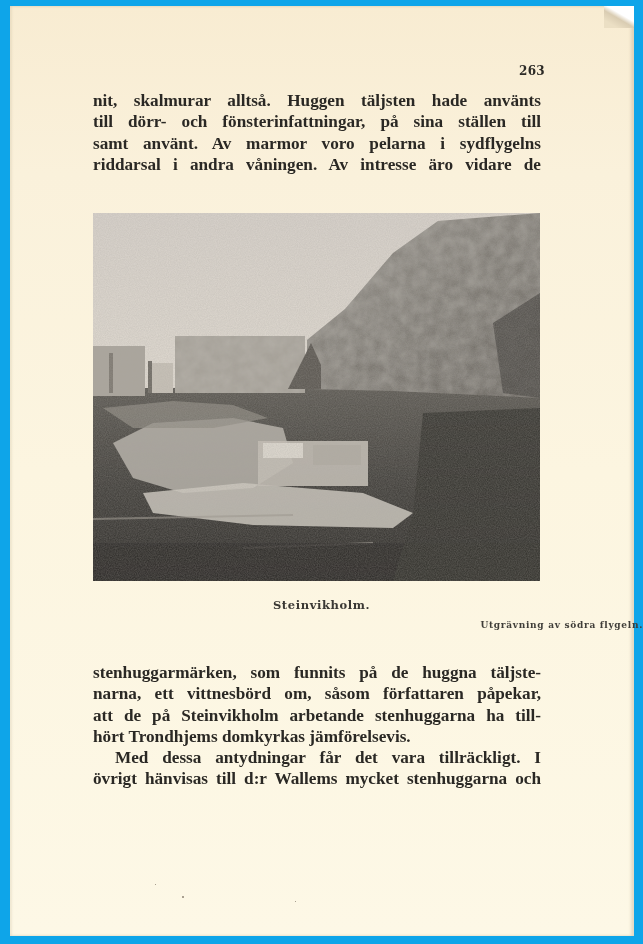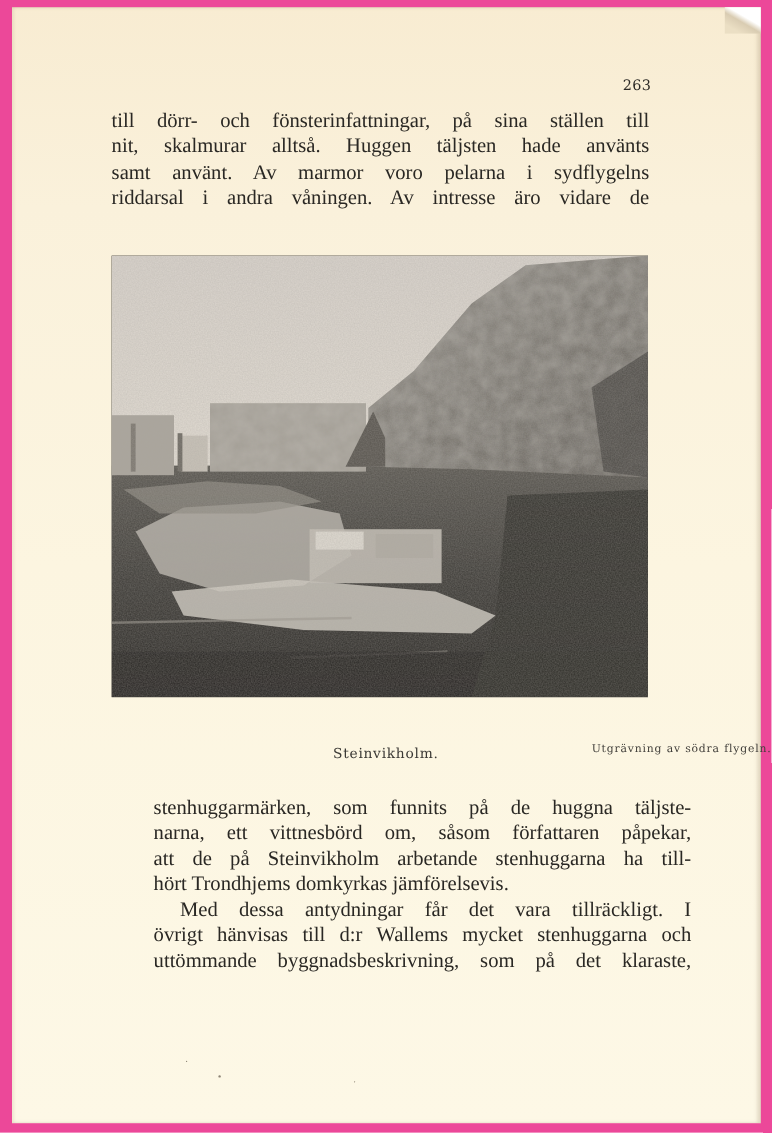--- a/index.html
+++ b/index.html
@@ -7,21 +7,22 @@
       padding: 0;
       width: 643px;
       height: 944px;
       background: #ffffff;
       overflow: hidden;
     }
     .scan {
       position: relative;
       width: 643px;
       height: 944px;
-      background: #ec4899;
+      background: #0ea5e9;
+      font-weight: bold;
     }
     .page {
       position: absolute;
       left: 10px;
       top: 6px;
       width: 624px;
       height: 930px;
       background: linear-gradient(180deg, #f8ecd2 0%, #faf1db 18%, #fcf5e0 50%, #fdf8e6 100%);
       box-shadow: inset -3px 0 3px rgba(150,130,100,0.25), inset 2px 0 2px rgba(170,150,110,0.15);
     }
@@ -58,42 +59,41 @@
       text-align-last: justify;
       height: 21.3px;
     }
     .text-line.last {
       text-align-last: justify;
     }
     .text-line.indent {
       padding-left: 22px;
     }
     .top-block { top: 90px; }
-    .bottom-block { top: 662px; margin-left: 35px; }
+    .bottom-block { top: 662px; }
     .photo {
       position: absolute;
       left: 93px;
       top: 213px;
       width: 447px;
       height: 368px;
       overflow: hidden;
       background: #3a3733;
     }
     .photo svg { display: block; }
     .caption-title {
       position: absolute;
       left: 0;
       width: 643px;
       top: 598px;
       text-align: center;
       font-family: "DejaVu Serif", serif;
       font-size: 11.5px;
       color: #3a3834;
       letter-spacing: 0.6px;
-      margin-top: 23px;
     }
     .caption-sub {
       position: absolute;
       left: 0;
       width: 643px;
       top: 620px;
       text-align: right;
       font-family: "DejaVu Serif", serif;
       font-size: 9px;
       color: #3f3d38;
@@ -111,22 +111,22 @@
 <body>
 
 <div class="scan">
   <div class="page">
     <div class="fold-corner"></div>
   </div>
 
   <div class="page-number">263</div>
 
   <div class="text-block top-block">
+    <span class="text-line">nit, skalmurar alltså. Huggen täljsten hade använts</span>
     <span class="text-line">till dörr- och fönsterinfattningar, på sina ställen till</span>
-    <span class="text-line">nit, skalmurar alltså. Huggen täljsten hade använts</span>
     <span class="text-line">samt använt. Av marmor voro pelarna i sydflygelns</span>
     <span class="text-line">riddarsal i andra våningen. Av intresse äro vidare de</span>
   </div>
 
   <div class="photo">
     <svg width="447" height="368" viewBox="0 0 447 368" xmlns="http://www.w3.org/2000/svg">
       <defs>
         <linearGradient id="sky" x1="0" y1="0" x2="0" y2="1">
           <stop offset="0" stop-color="#d8d2cb"></stop>
           <stop offset="0.6" stop-color="#e3ddd3"></stop>
@@ -191,19 +191,18 @@
   <div class="caption-title">Steinvikholm.</div>
   <div class="caption-sub">Utgrävning av södra flygeln.</div>
 
   <div class="text-block bottom-block">
     <span class="text-line">stenhuggarmärken, som funnits på de huggna täljste-</span>
     <span class="text-line">narna, ett vittnesbörd om, såsom författaren påpekar,</span>
     <span class="text-line">att de på Steinvikholm arbetande stenhuggarna ha till-</span>
     <span class="text-line last" style="text-align-last:left;">hört Trondhjems domkyrkas jämförelsevis.</span>
     <span class="text-line indent">Med dessa antydningar får det vara tillräckligt. I</span>
     <span class="text-line">övrigt hänvisas till d:r Wallems mycket stenhuggarna och</span>
-    <span class="text-line">uttömmande byggnadsbeskrivning, som på det klaraste,</span>
   </div>
 
   <div class="speck" style="left:182px;top:896px;"></div>
   <div class="speck" style="left:295px;top:901px;width:1px;height:1px;"></div>
   <div class="speck" style="left:155px;top:884px;width:1px;height:1px;"></div>
 </div>
 
 </body></html>

